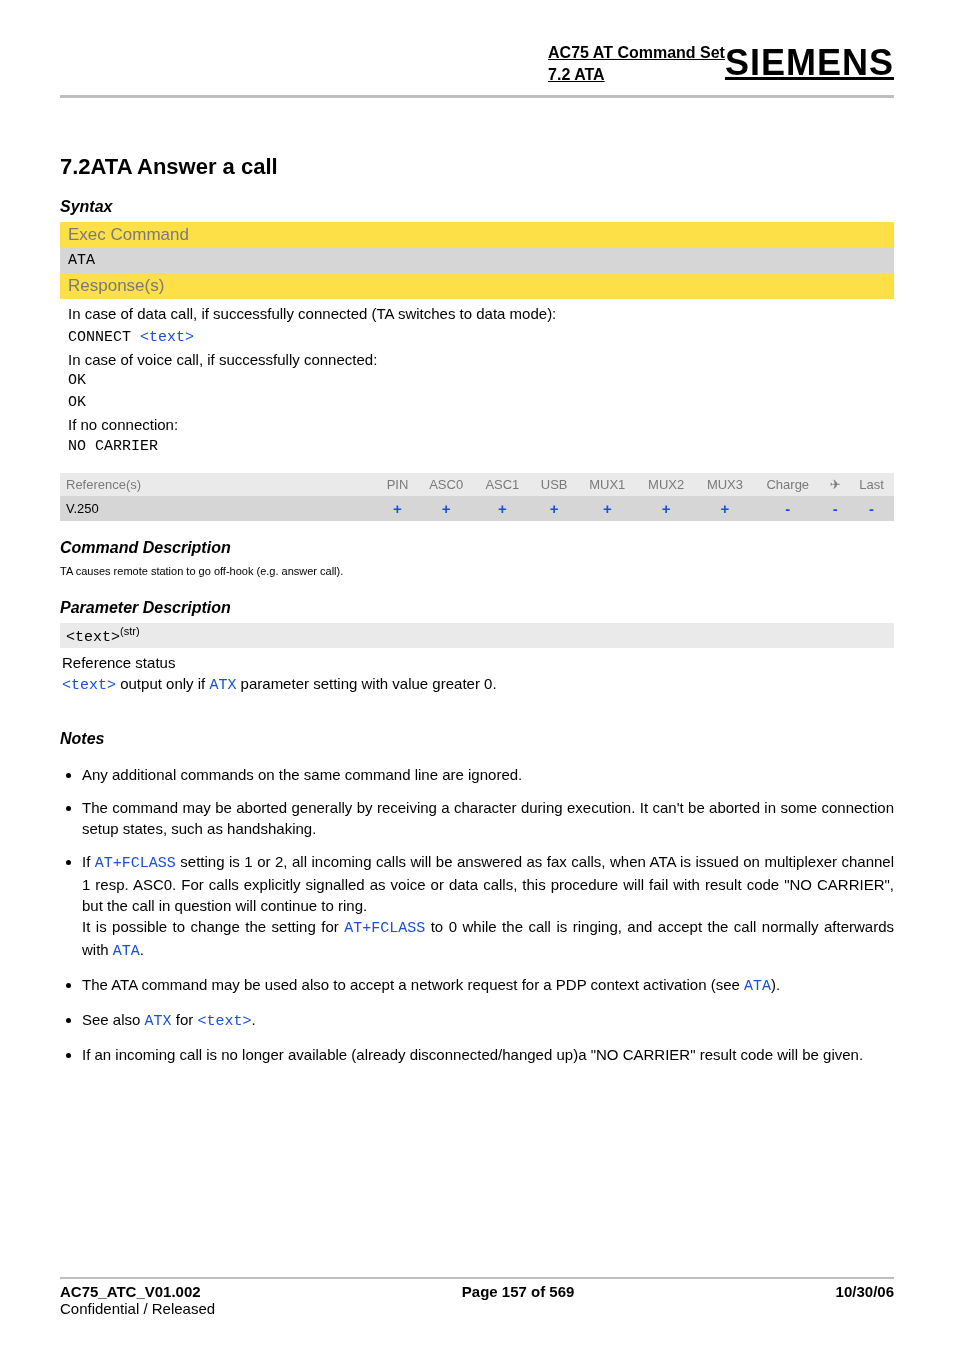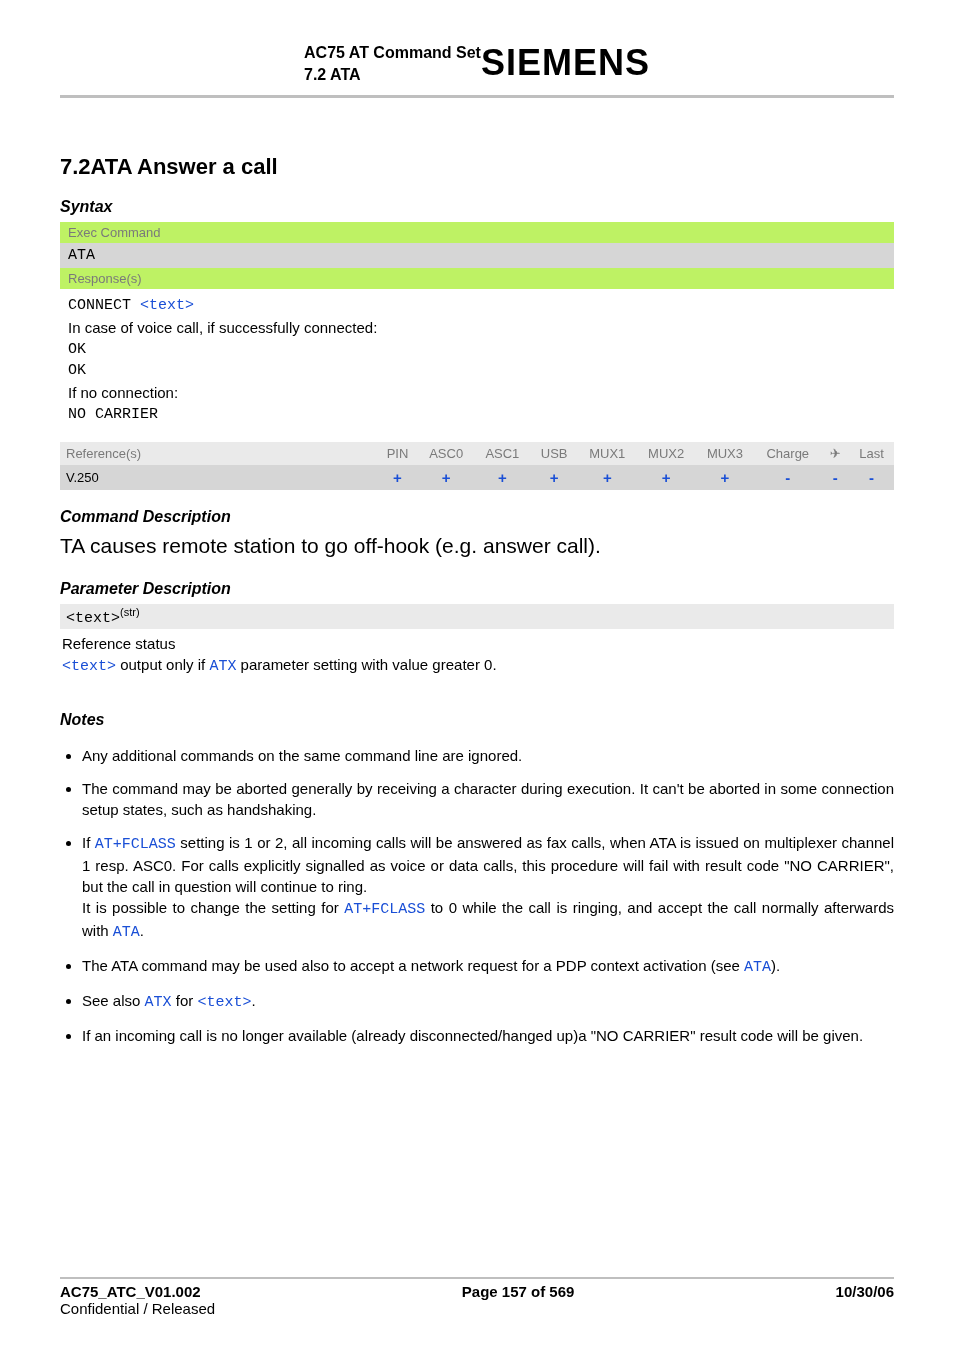--- a/index.html
+++ b/index.html
@@ -5,43 +5,43 @@
   * { box-sizing: border-box; margin: 0; padding: 0; }
   html, body { width: 954px; height: 1351px; }
   body {
     font-family: Arial, Helvetica, sans-serif;
     font-size: 15px;
     color: #000;
     background: #fff;
     position: relative;
     padding: 42px 60px 0 60px;
   }
-  .header { display: flex; justify-content: center; align-items: flex-start; }
+  .header { display: flex; justify-content: flex-end; align-items: flex-start; text-decoration: underline; }
   .header-left { font-weight: bold; font-size: 16px; line-height: 1.35; }
   .header-left .sub { font-weight: bold; }
   .logo { font-family: Arial, Helvetica, sans-serif; font-weight: 900; font-size: 36px; letter-spacing: 1px; color: #000; }
   .hr-thick { border: none; border-top: 3px solid #bfbfbf; margin-top: 10px; }
   .section-title { font-size: 22px; font-weight: bold; margin-top: 56px; display: flex; }
   .subhead { font-size: 16px; font-weight: bold; font-style: italic; margin-top: 18px; margin-bottom: 6px; }
   .syntax-block { margin-top: 2px; }
-  .tbl-label { background: #bef264; color: #7a7a7a; font-size: 13px; padding: 3px 8px; }
+  .tbl-label { background: #fde047; color: #7a7a7a; font-size: 17px; padding: 3px 8px; }
   .tbl-cmd { background: #d6d6d6; color: #000; font-family: "Courier New", monospace; font-size: 15px; padding: 4px 8px; }
   .tbl-body { padding: 4px 8px 6px 8px; font-size: 15px; line-height: 1.45; }
   .mono { font-family: "Courier New", monospace; }
   .linkblue { color: #1a4fd6; font-family: "Courier New", monospace; }
   .ref-table { width: 100%; border-collapse: collapse; margin-top: 10px; padding-left: 46px; }
   .ref-table td, .ref-table th { padding: 4px 6px; font-size: 13px; text-align: center; }
   .ref-head { background: #eaeaea; color: #7a7a7a; }
   .ref-head td:first-child { text-align: left; }
   .ref-row { background: #d6d6d6; color: #1a4fd6; }
   .ref-row td:first-child { text-align: left; color: #000; }
   .plus { color: #1a4fd6; font-weight: bold; font-size: 15px; }
   .dash { color: #1a4fd6; font-weight: bold; font-size: 15px; }
   .cmd-desc { margin-top: 12px; }
-  .cmd-desc p { margin-top: 8px; font-size: 21px; }
+  .cmd-desc p { margin-top: 8px; font-size: 11px; }
   .param-box { background: #eaeaea; padding: 2px 6px; margin-top: 6px; margin-bottom: 6px; }
   .param-box .pname { font-family: "Courier New", monospace; font-size: 15px; }
   .param-box sup { font-size: 11px; }
   .notes { margin-top: 16px; }
   .notes ul { list-style: disc; padding-left: 22px; }
   .notes li { margin-bottom: 12px; text-align: justify; font-size: 15px; line-height: 1.4; }
   .footer { position: absolute; left: 60px; right: 60px; bottom: 34px; }
   .footer-hr { border: none; border-top: 2px solid #bfbfbf; margin-bottom: 4px; }
   .footer-row { display: flex; justify-content: space-between; font-size: 15px; font-weight: bold; }
   .arrow { font-family: Arial, sans-serif; }
@@ -63,20 +63,21 @@
   <span>ATA   Answer a call</span>
 </div>
 
 <div class="subhead">Syntax</div>
 
 <div class="syntax-block">
   <div class="tbl-label">Exec Command</div>
   <div class="tbl-cmd">ATA</div>
   <div class="tbl-label">Response(s)</div>
   <div class="tbl-body">
+    <div>In case of data call, if successfully connected (TA switches to data mode):</div>
     <div>
       <span class="mono">CONNECT </span><span class="linkblue">&lt;text&gt;</span>
     </div>
     <div>In case of voice call, if successfully connected:</div>
     <div class="mono">OK</div>
     <div class="mono">OK</div>
     <div>If no connection:</div>
     <div class="mono">NO CARRIER</div>
   </div>
 </div>

